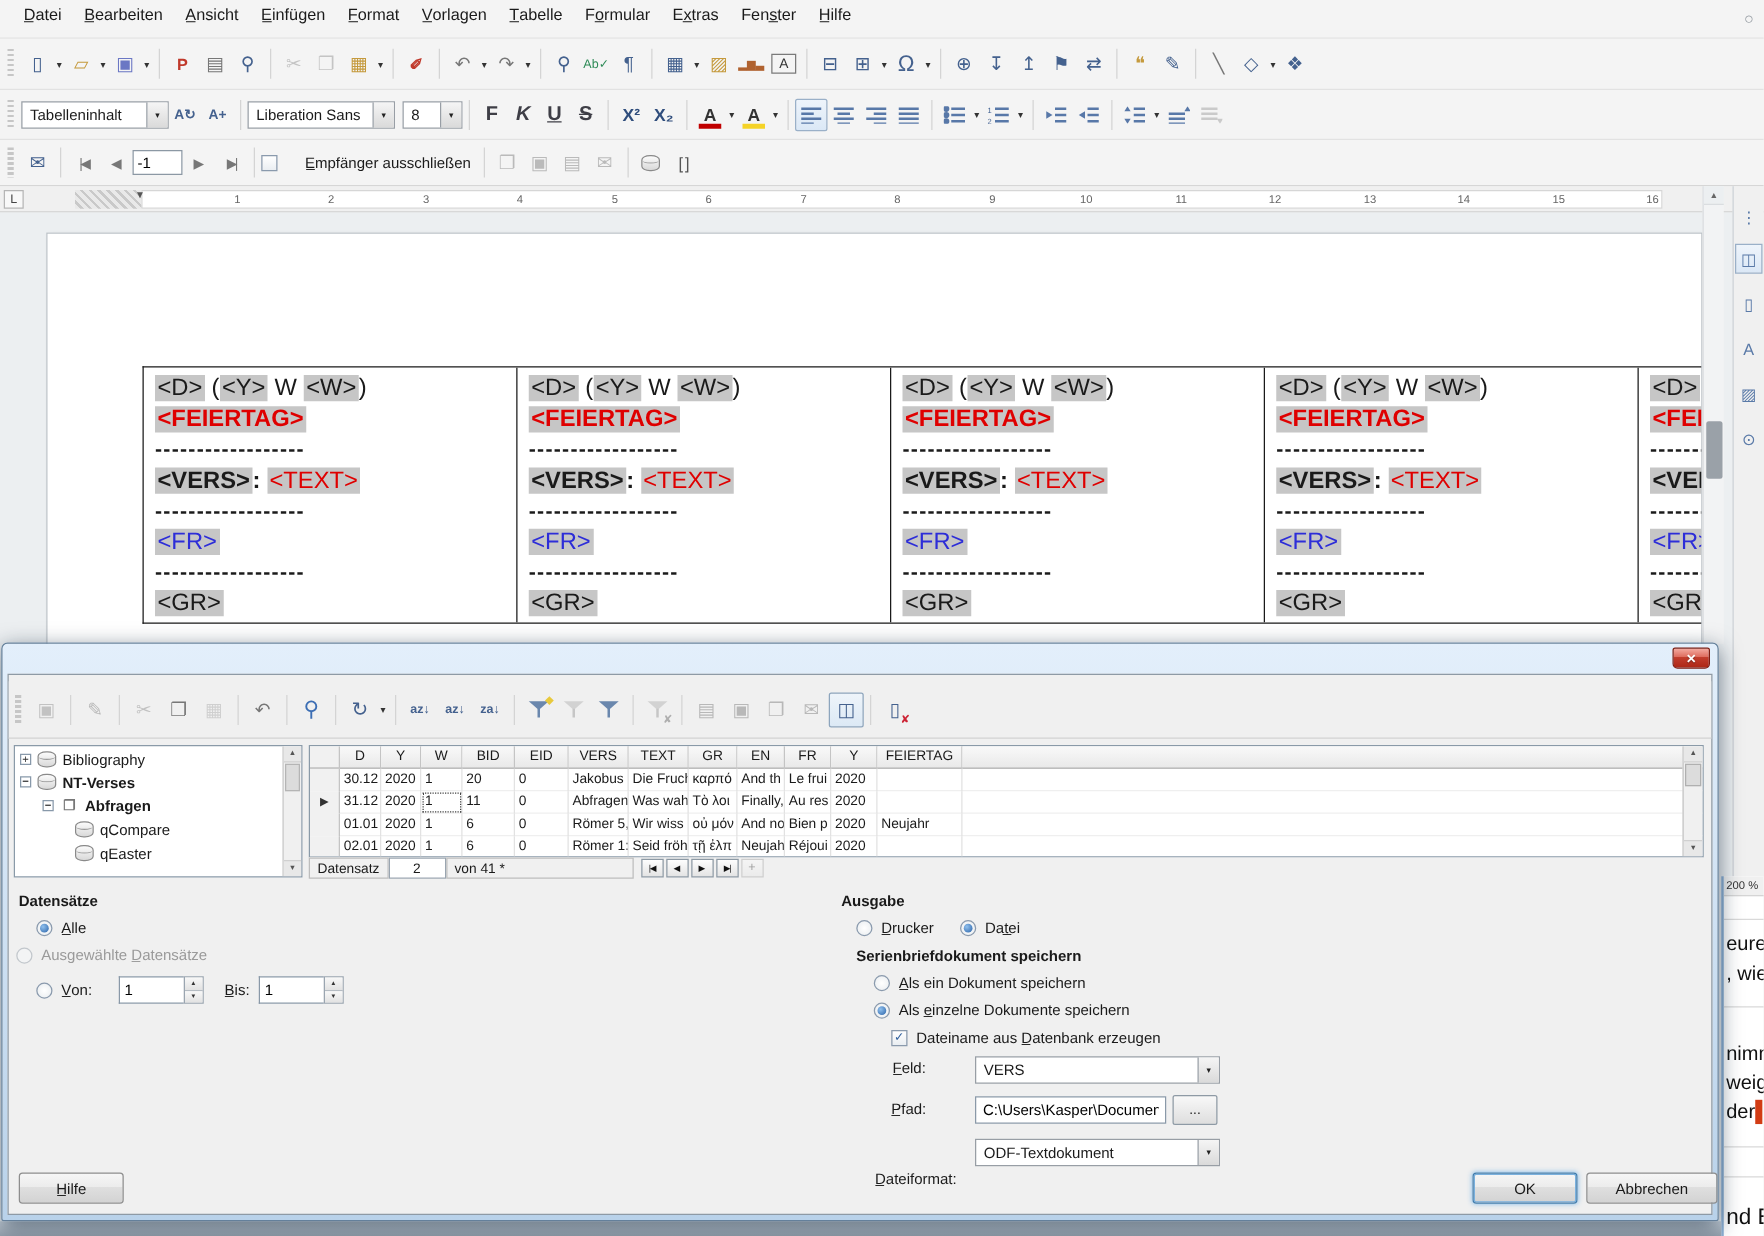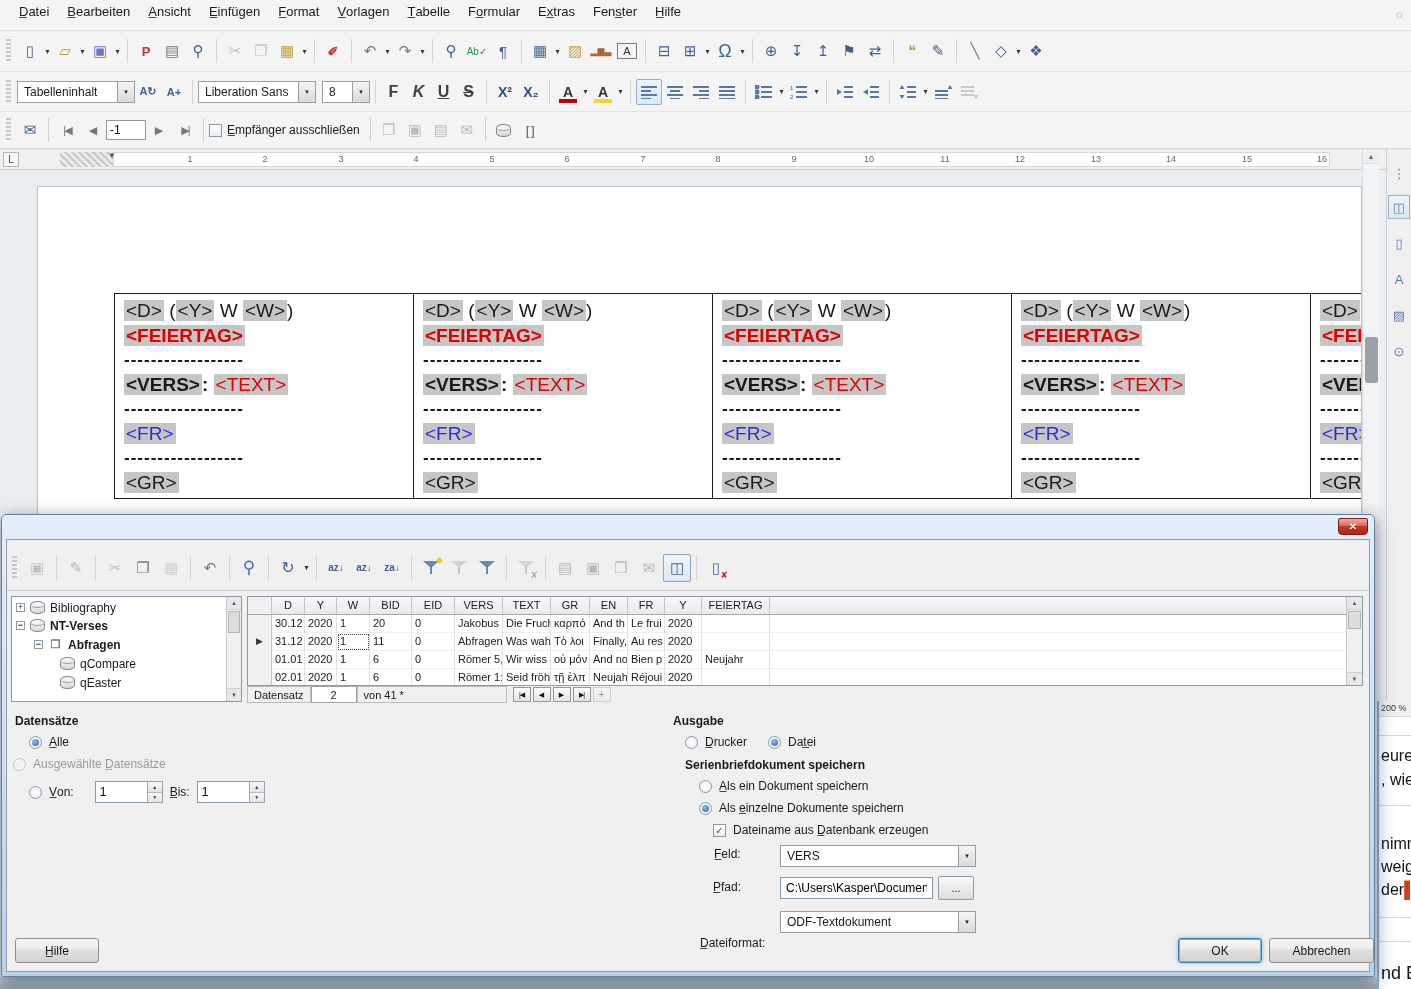--- a/index.html
+++ b/index.html
@@ -33,21 +33,21 @@
 .colA::after{content:"";position:absolute;left:4px;right:4px;bottom:2px;height:4px;background:#c00000}
 .hlA::after{background:#f5d327}
 .active-ic{border:1px solid #9ab0c8;background:linear-gradient(#eef4fb,#dbe8f6)}
 .combo{display:flex;height:22px;border:1px solid #989ea5;background:#fff;align-items:center;font-size:12px;flex:none}
 .combo .cv{padding:0 6px;white-space:nowrap;overflow:hidden}
 .combo .cb{width:17px;height:100%;background:linear-gradient(#f5f5f5,#dadada);border-left:1px solid #989ea5;display:flex;align-items:center;justify-content:center;font-size:7px;color:#222;flex:none}
 .w-style{width:118px}.w-font{width:118px}.w-size{width:48px}
 .svgic{display:inline-flex;align-items:center;justify-content:center;width:26px;height:26px;flex:none;border-radius:2px}
 .recfield{width:40px;height:20px;border:1px solid #8c98a4;font:12px "Liberation Sans",sans-serif;padding:0 3px;background:#fff}
 .cb13{width:13px;height:13px;border:1px solid #8a9aad;background:linear-gradient(#fff,#eaeef2);display:inline-flex;align-items:center;justify-content:center;font-size:10px;color:#2c5d9c;flex:none}
-.tb3lbl{font-size:12px;margin-left:5px}
+.tb3lbl{font-size:12px;margin-left:22px}
 
 .cyl{position:relative;width:15px;height:13px;border:1px solid #8a8a8a;border-radius:7px/4px;background:linear-gradient(#fbfbfb,#d9d9d9);flex:none}
 .cyl::before{content:"";position:absolute;left:0;right:0;top:1px;height:4px;border-bottom:1px solid #9a9a9a;border-radius:50%}
 .braces{font-size:13px;color:#555;letter-spacing:-1px}
 
 .ruler{position:absolute;left:0;top:149px;width:1411px;height:21px;background:#f0f0f0;border-bottom:1px solid #cfcfcf}
 .ruler-white{position:absolute;left:113px;top:3px;width:1217px;height:15px;background:#fff;border:1px solid #d6d6d6}
 .ruler-hatch{position:absolute;left:60px;top:3px;width:53px;height:15px;background:repeating-linear-gradient(45deg,#e9e9e9 0 3px,#c9c9c9 3px 5px)}
 .rn{position:absolute;top:5px;font-size:9px;color:#666;transform:translateX(-50%)}
 .tabsel{position:absolute;left:3px;top:3px;width:16px;height:15px;border:1px solid #b5b5b5;background:#f8f8f8;font-size:10px;color:#444;text-align:center;line-height:13px}
@@ -691,21 +691,21 @@
   <div class="frow" style="left:27px;top:266px">
     <span class="rad"></span>
     <span>V̲on:</span>
     <span class="spin" style="margin-left:14px">
       <input value="1" style="">
       <span class="spb">
           <div>▲</div>
           <div>▼</div>
         </span>
     </span>
-    <span style="">B̲is:</span>
+    <span style="margin-left:10px">B̲is:</span>
     <span class="spin">
       <input value="1" style="">
       <span class="spb">
           <div>▲</div>
           <div>▼</div>
         </span>
     </span>
   </div>
 
   <div class="sec-title" style="left:671px;top:199px">Ausgabe</div>

